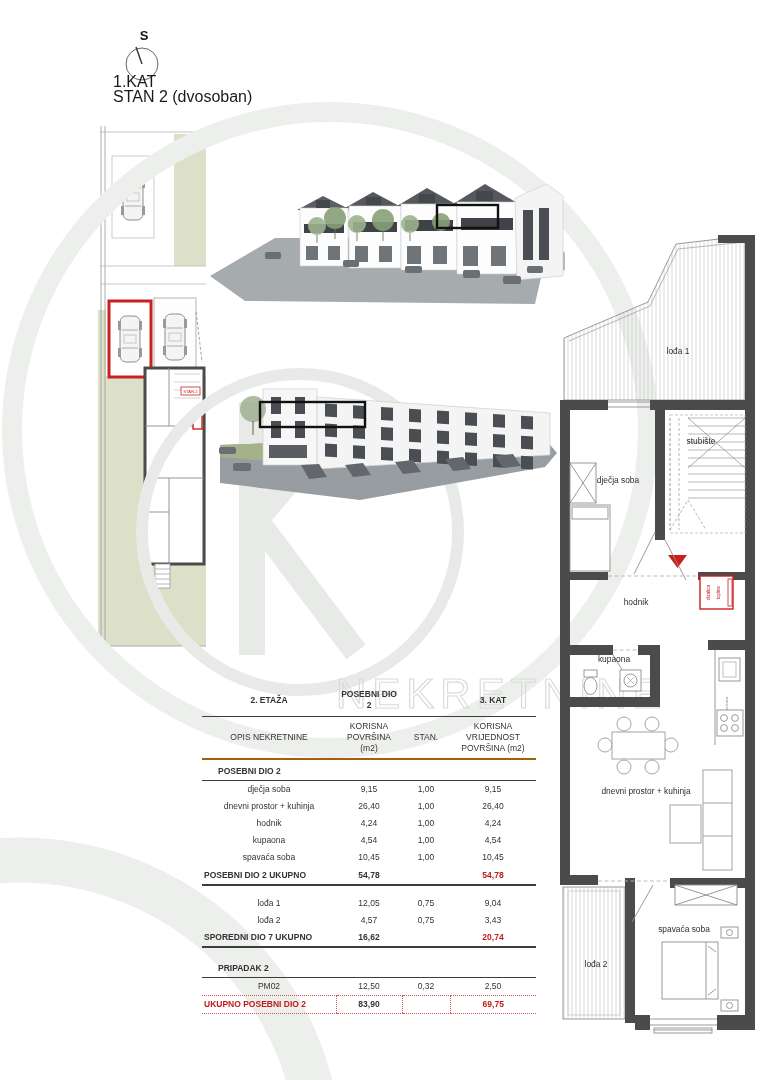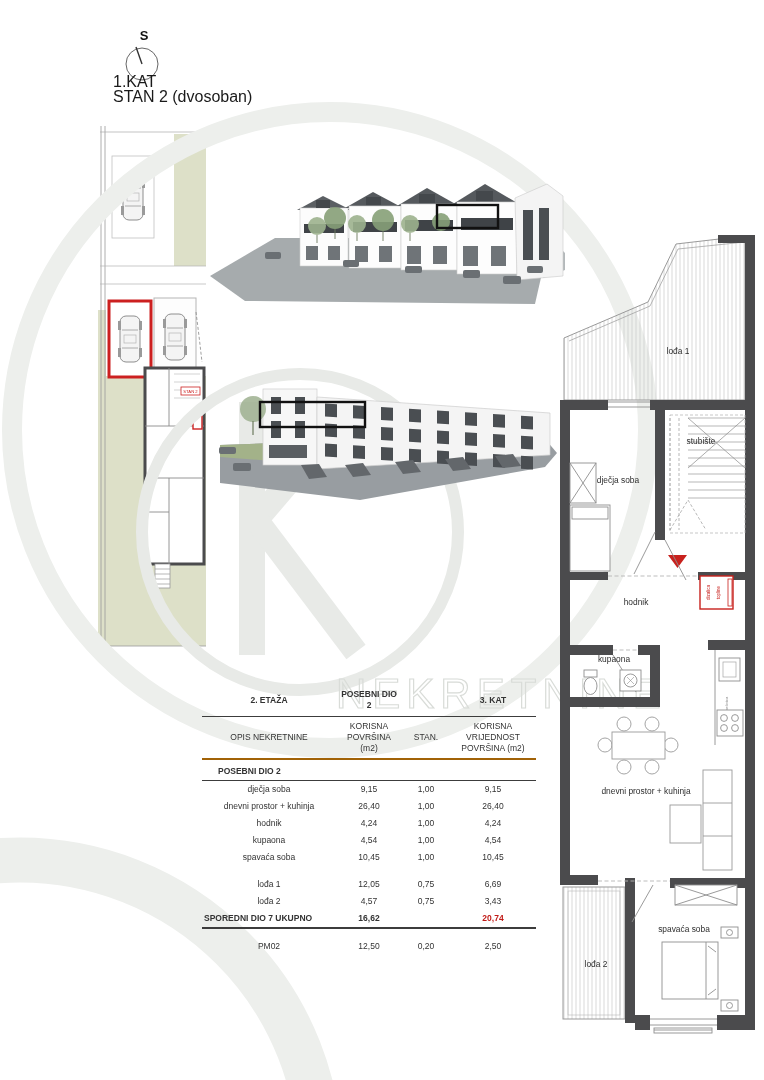--- a/index.html
+++ b/index.html
@@ -409,50 +409,65 @@
           <td>4,54</td>
           <td>1,00</td>
           <td>4,54</td>
         </tr>
         <tr>
           <td>spavaća soba</td>
           <td>10,45</td>
           <td>1,00</td>
           <td>10,45</td>
         </tr>
+        <tr class="total">
+          <td>POSEBNI DIO 2 UKUPNO</td>
+          <td class="num">54,78</td>
+          <td class="num"></td>
+          <td class="num redval">54,78</td>
+        </tr>
 
         <tr class="gap">
             <td colspan="4"></td>
           </tr>
         <tr>
           <td>lođa 1</td>
           <td>12,05</td>
           <td>0,75</td>
-          <td>6,69</td>
+          <td>9,04</td>
         </tr>
         <tr>
           <td>lođa 2</td>
           <td>4,57</td>
           <td>0,75</td>
           <td>3,43</td>
         </tr>
         <tr class="total">
           <td>SPOREDNI DIO 7 UKUPNO</td>
           <td class="num">16,62</td>
           <td class="num"></td>
           <td class="num redval">20,74</td>
         </tr>
 
         <tr class="gap">
             <td colspan="4"></td>
           </tr>
+        <tr class="sechead">
+          <td colspan="4">PRIPADAK 2</td>
+        </tr>
         <tr>
           <td>PM02</td>
           <td>12,50</td>
-          <td>0,20</td>
+          <td>0,32</td>
           <td>2,50</td>
         </tr>
 
+        <tr class="grand">
+          <td class="gname">UKUPNO POSEBNI DIO 2</td>
+          <td>83,90</td>
+          <td></td>
+          <td class="redval">69,75</td>
+        </tr>
       </tbody>
     </table>
   </div>
 
 </div>
 
 </body></html>

